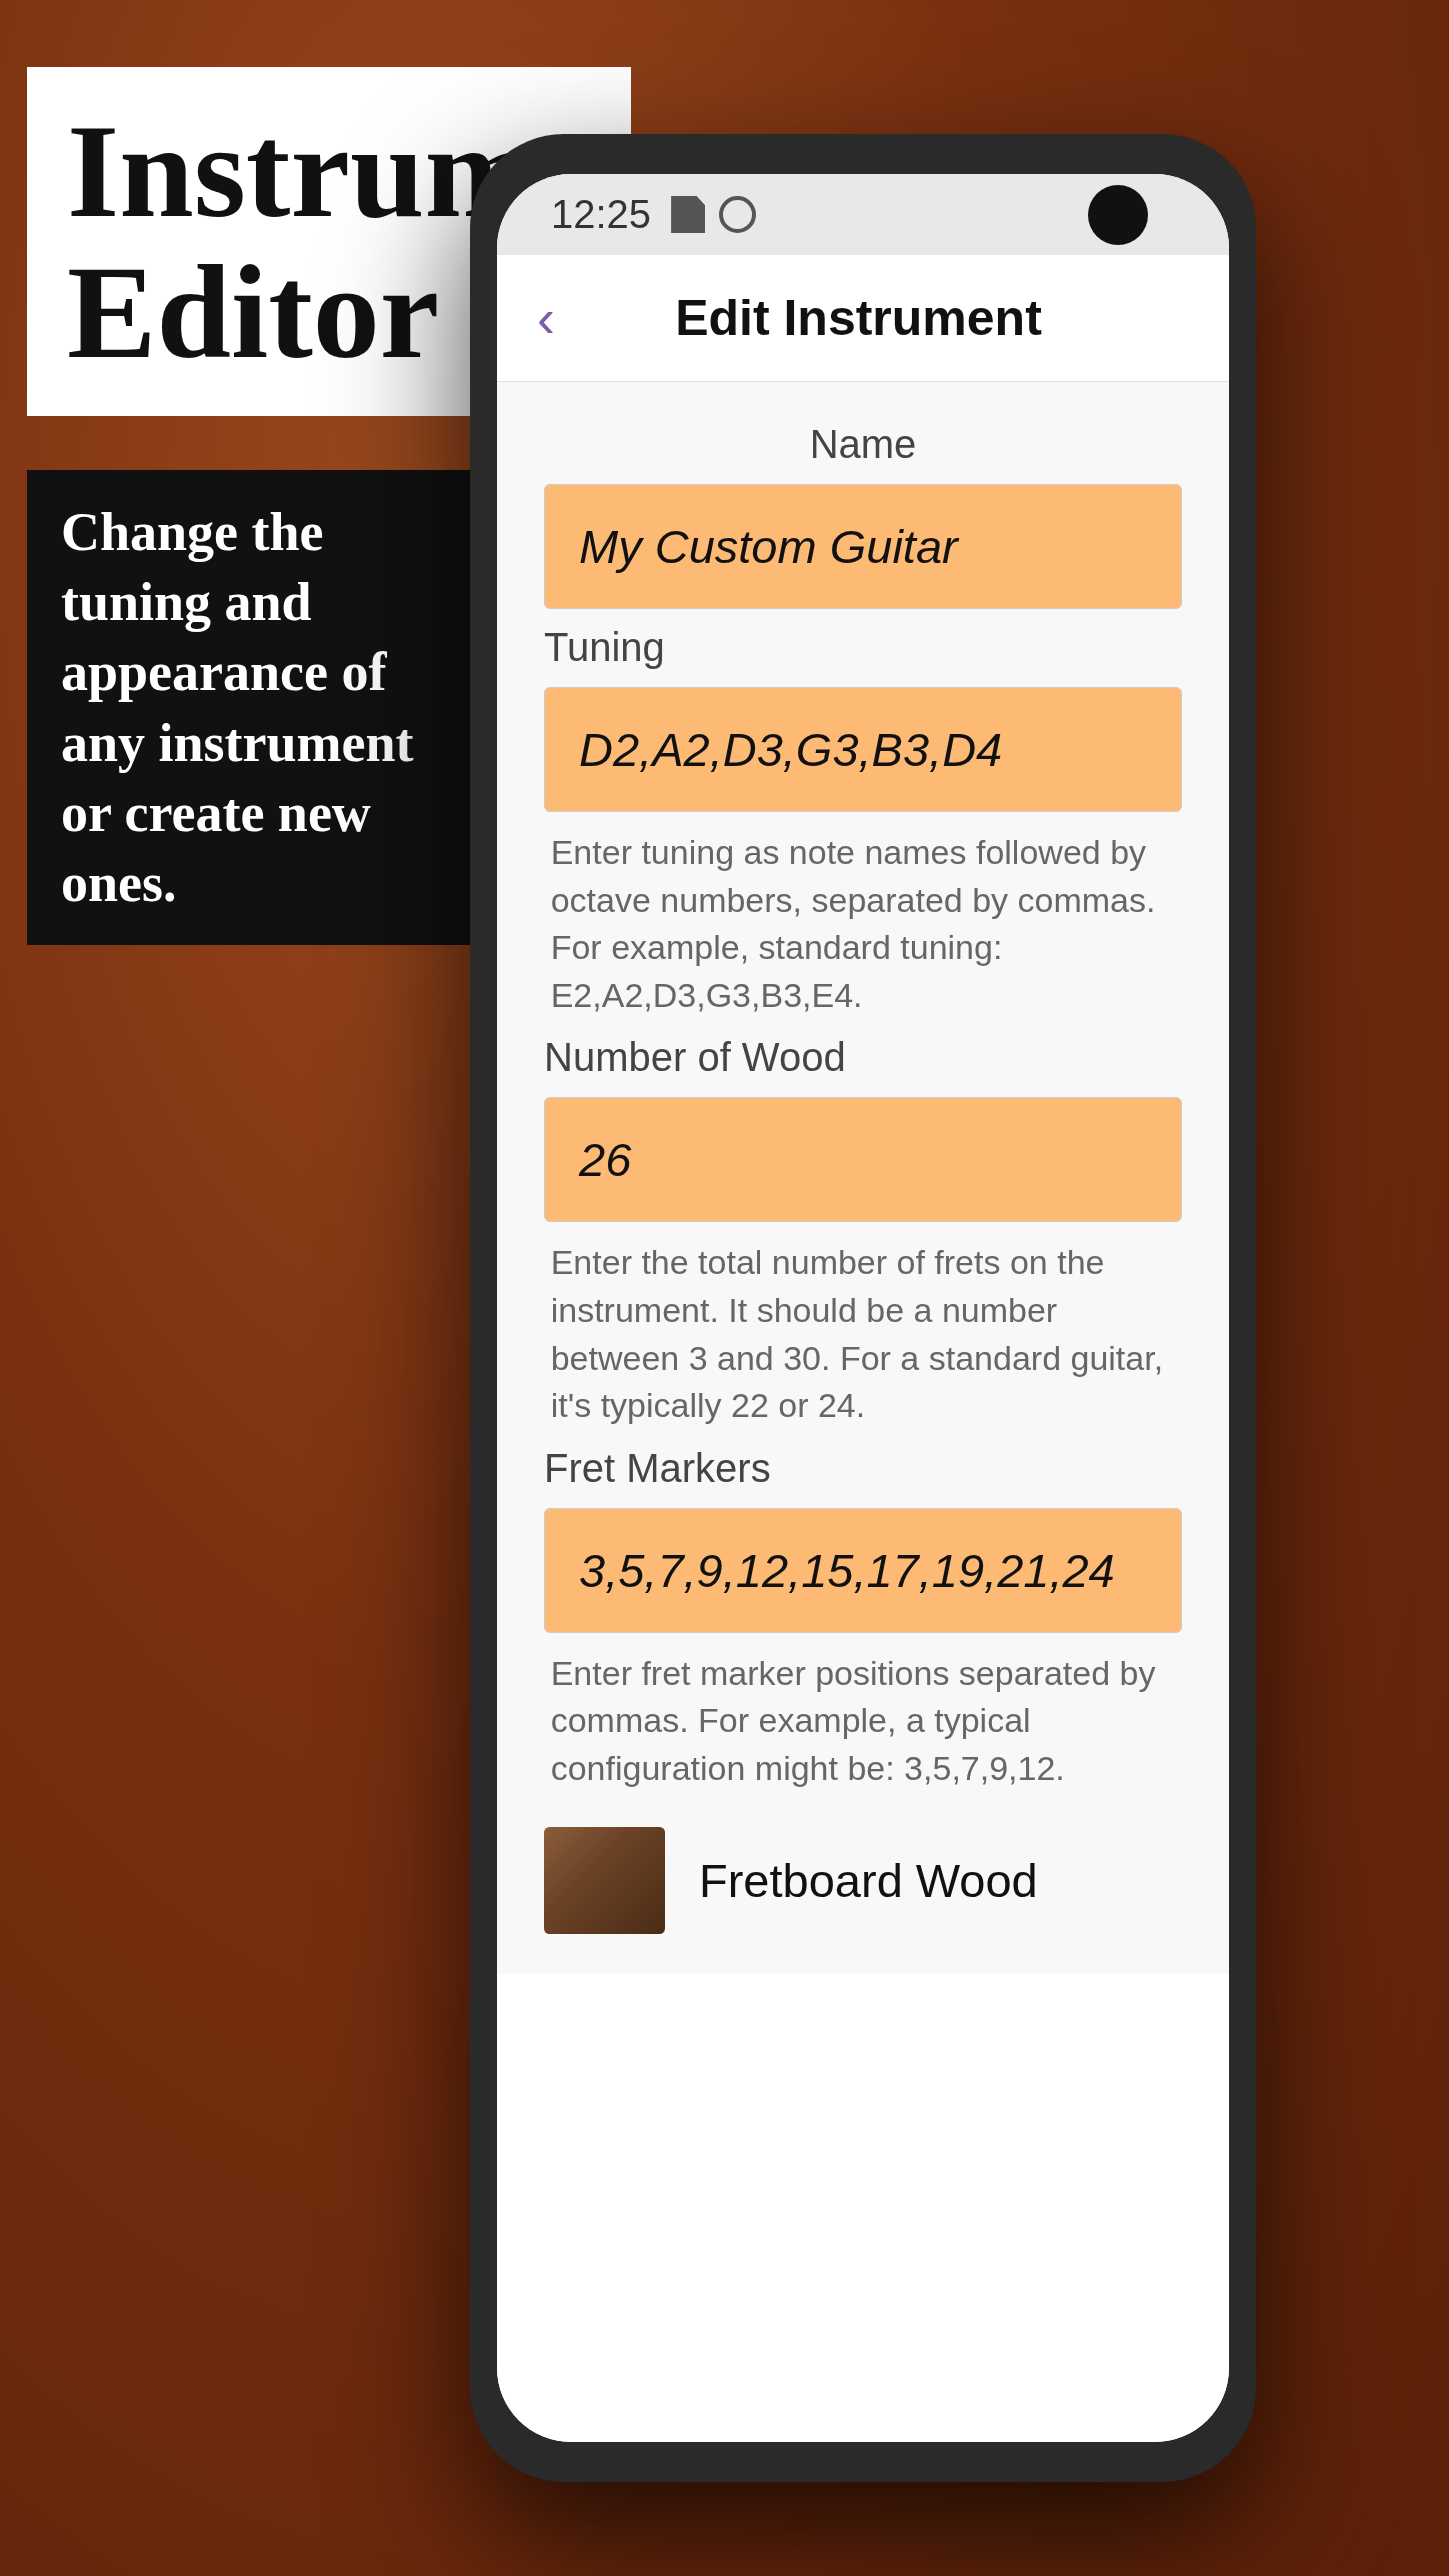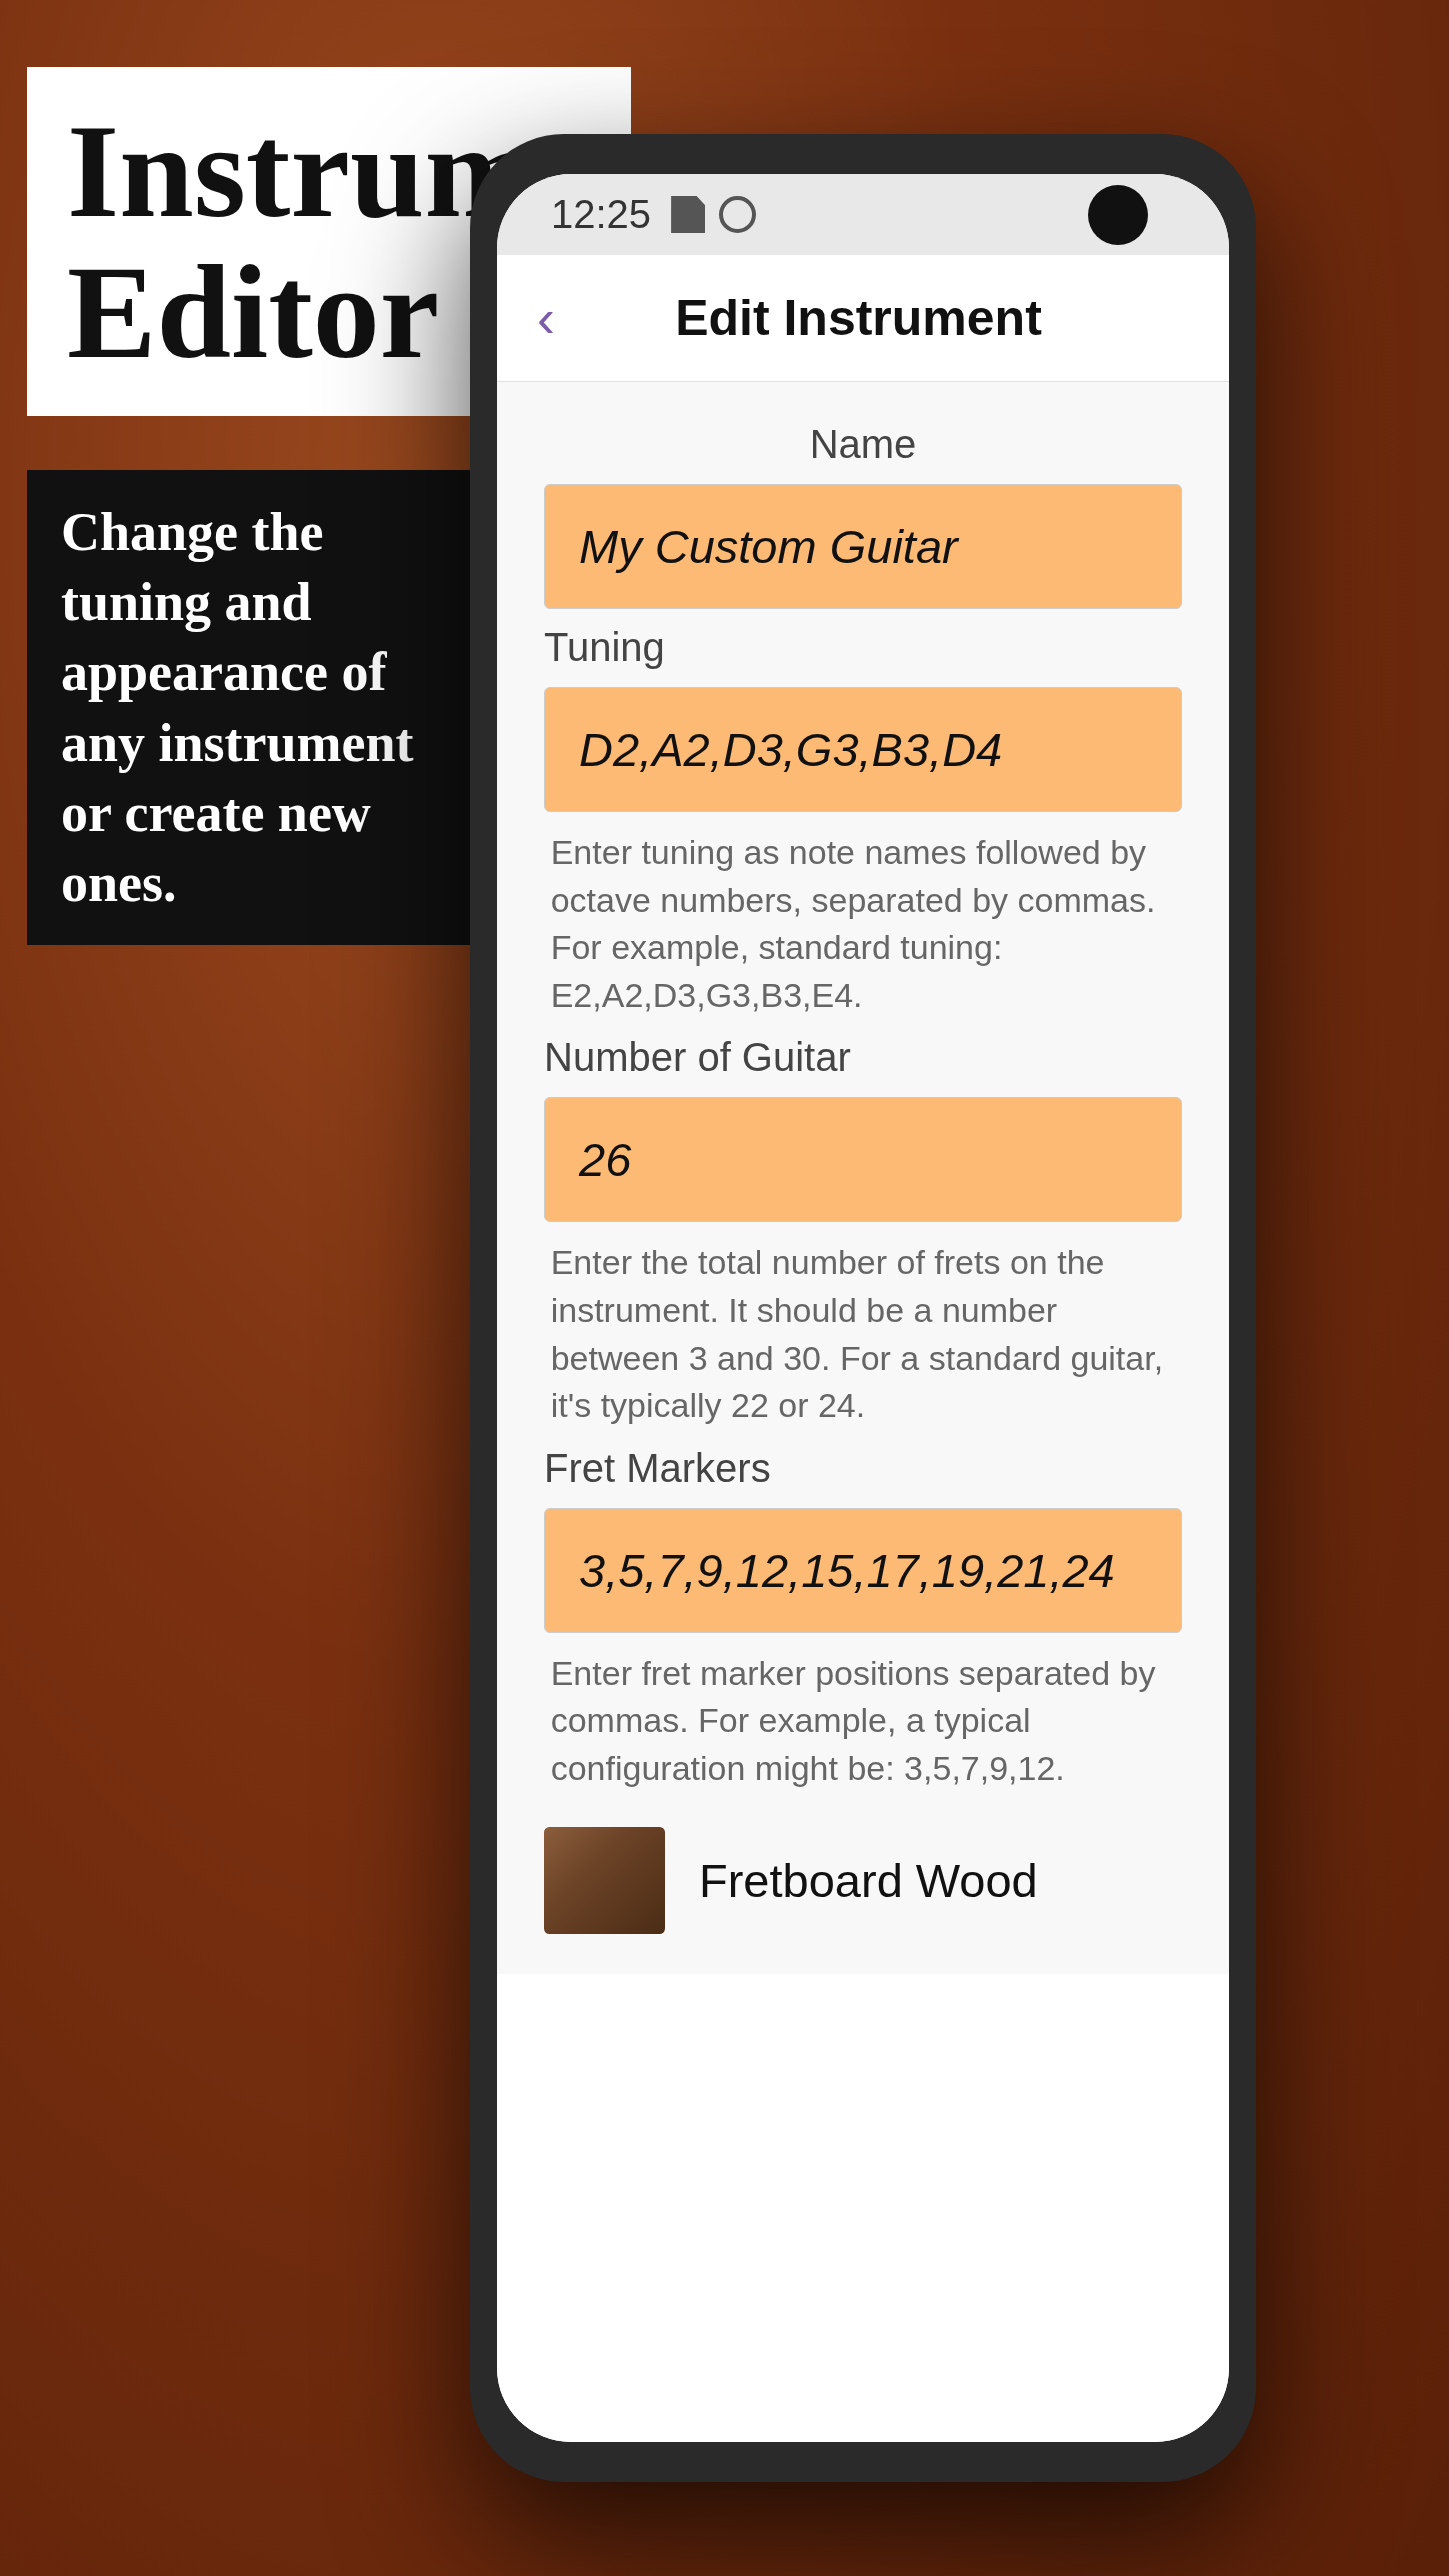--- a/index.html
+++ b/index.html
@@ -265,21 +265,21 @@
 
       <div class="form-content">
 
         <div class="field-label">Name</div>
         <div class="text-input">My Custom Guitar</div>
 
         <div class="field-label">Tuning</div>
         <div class="text-input">D2,A2,D3,G3,B3,D4</div>
         <div class="helper-text">Enter tuning as note names followed by octave numbers, separated by commas. For example, standard tuning: E2,A2,D3,G3,B3,E4.</div>
 
-        <div class="field-label">Number of Guitar</div>
+        <div class="field-label">Number of Wood</div>
         <div class="text-input">26</div>
         <div class="helper-text">Enter the total number of frets on the instrument. It should be a number between 3 and 30. For a standard guitar, it's typically 22 or 24.</div>
 
         <div class="field-label">Fret Markers</div>
         <div class="text-input">3,5,7,9,12,15,17,19,21,24</div>
         <div class="helper-text">Enter fret marker positions separated by commas. For example, a typical configuration might be: 3,5,7,9,12.</div>
 
         <div class="fretboard-row">
           <div class="wood-thumbnail"></div>
           <span class="fretboard-label">Fretboard Wood</span>

